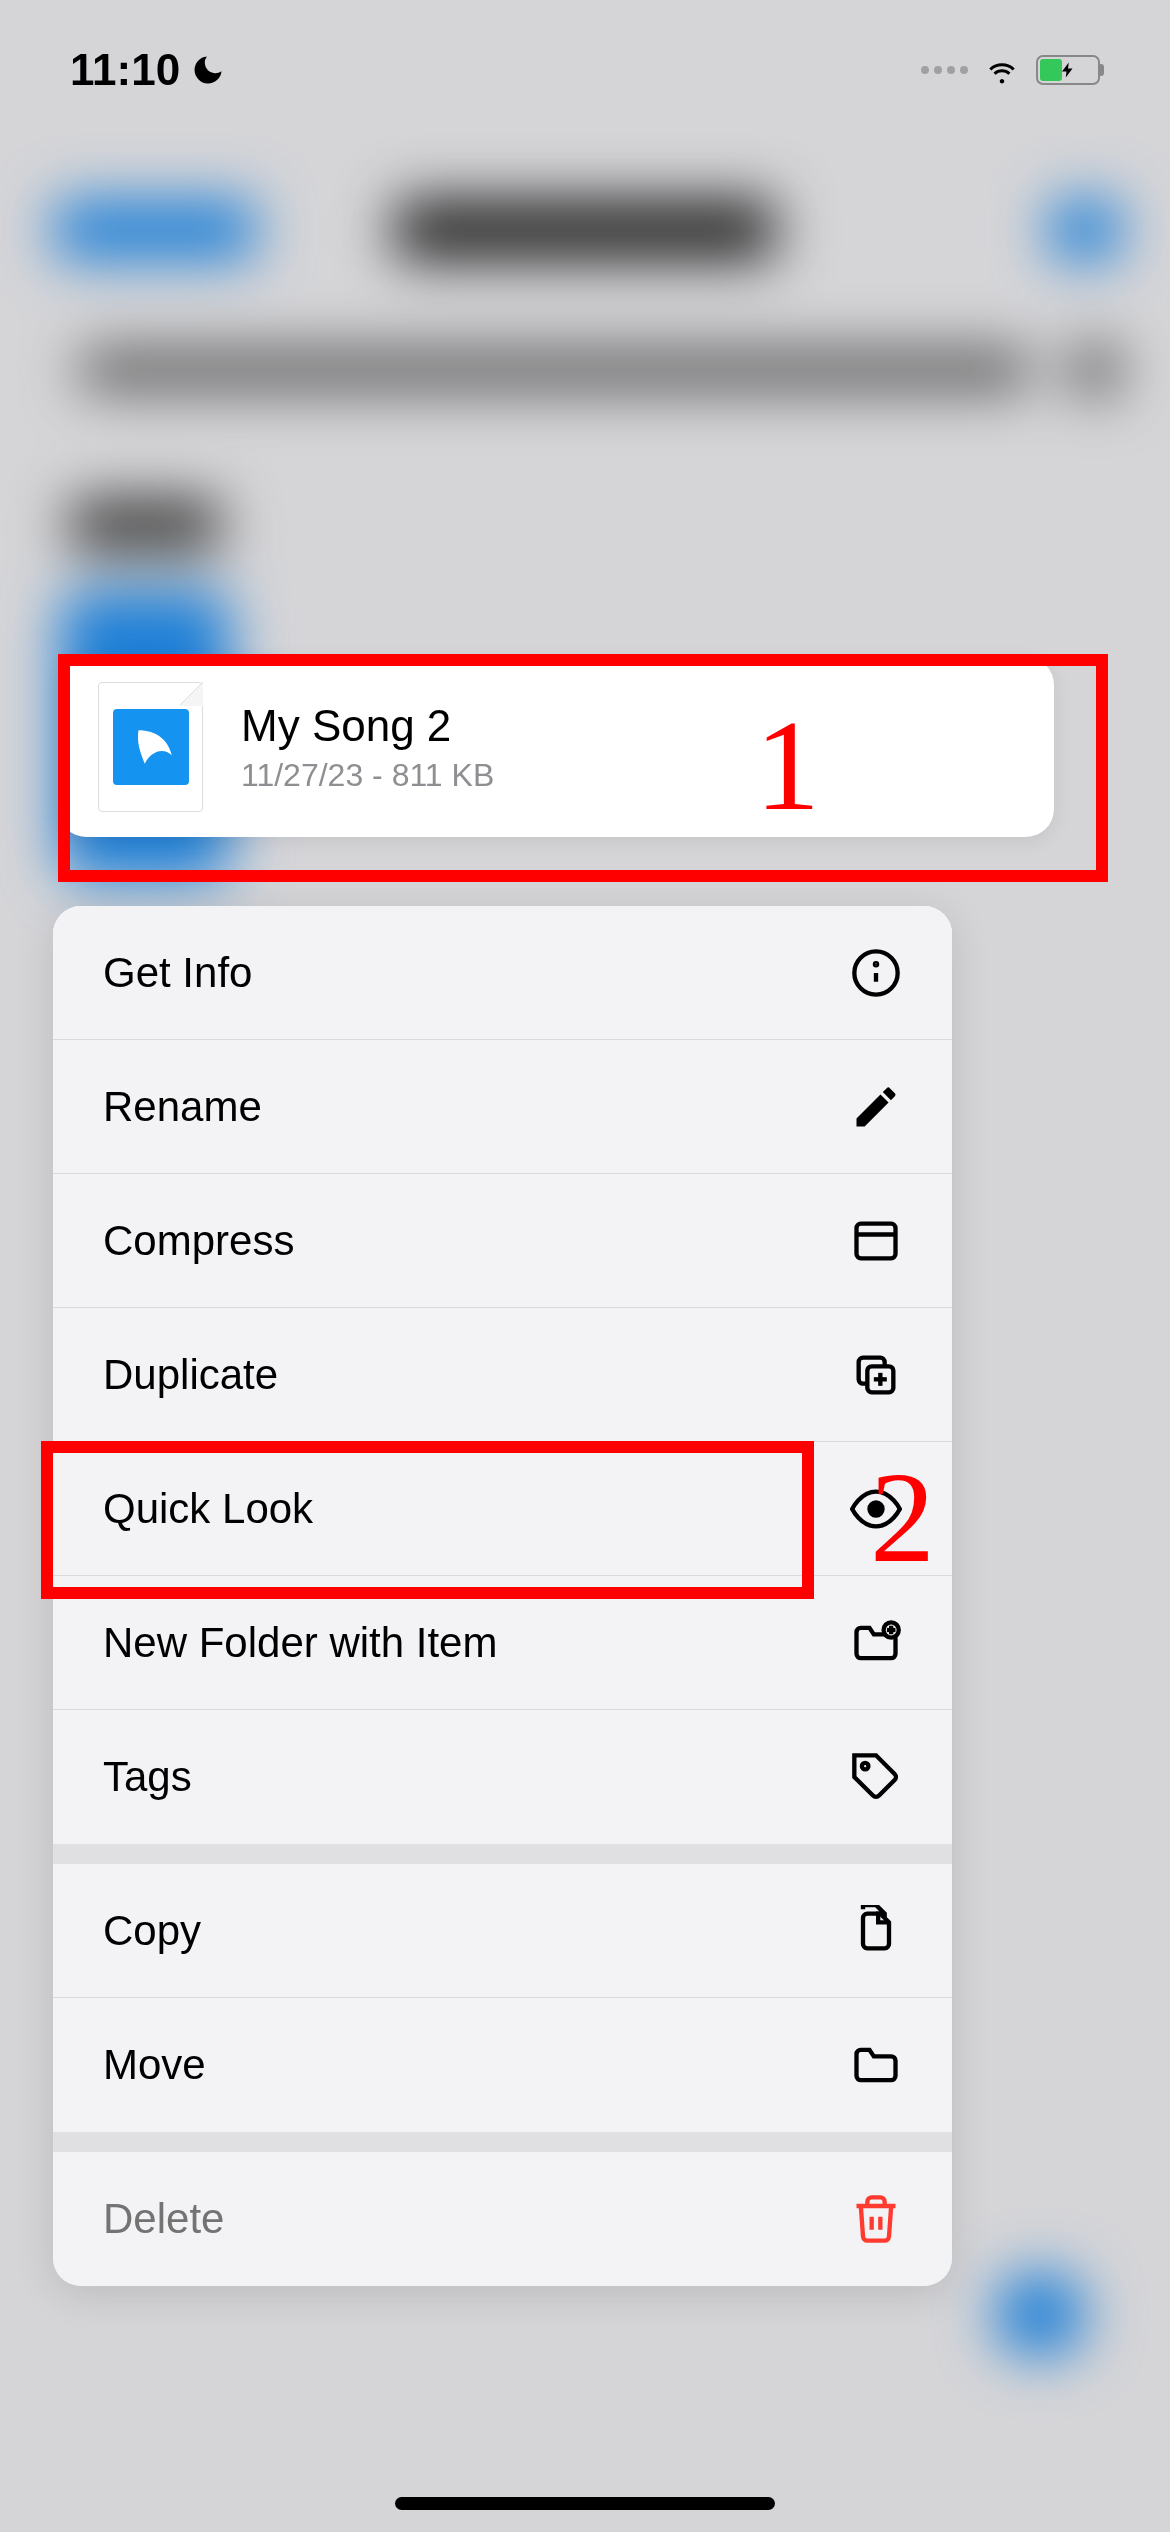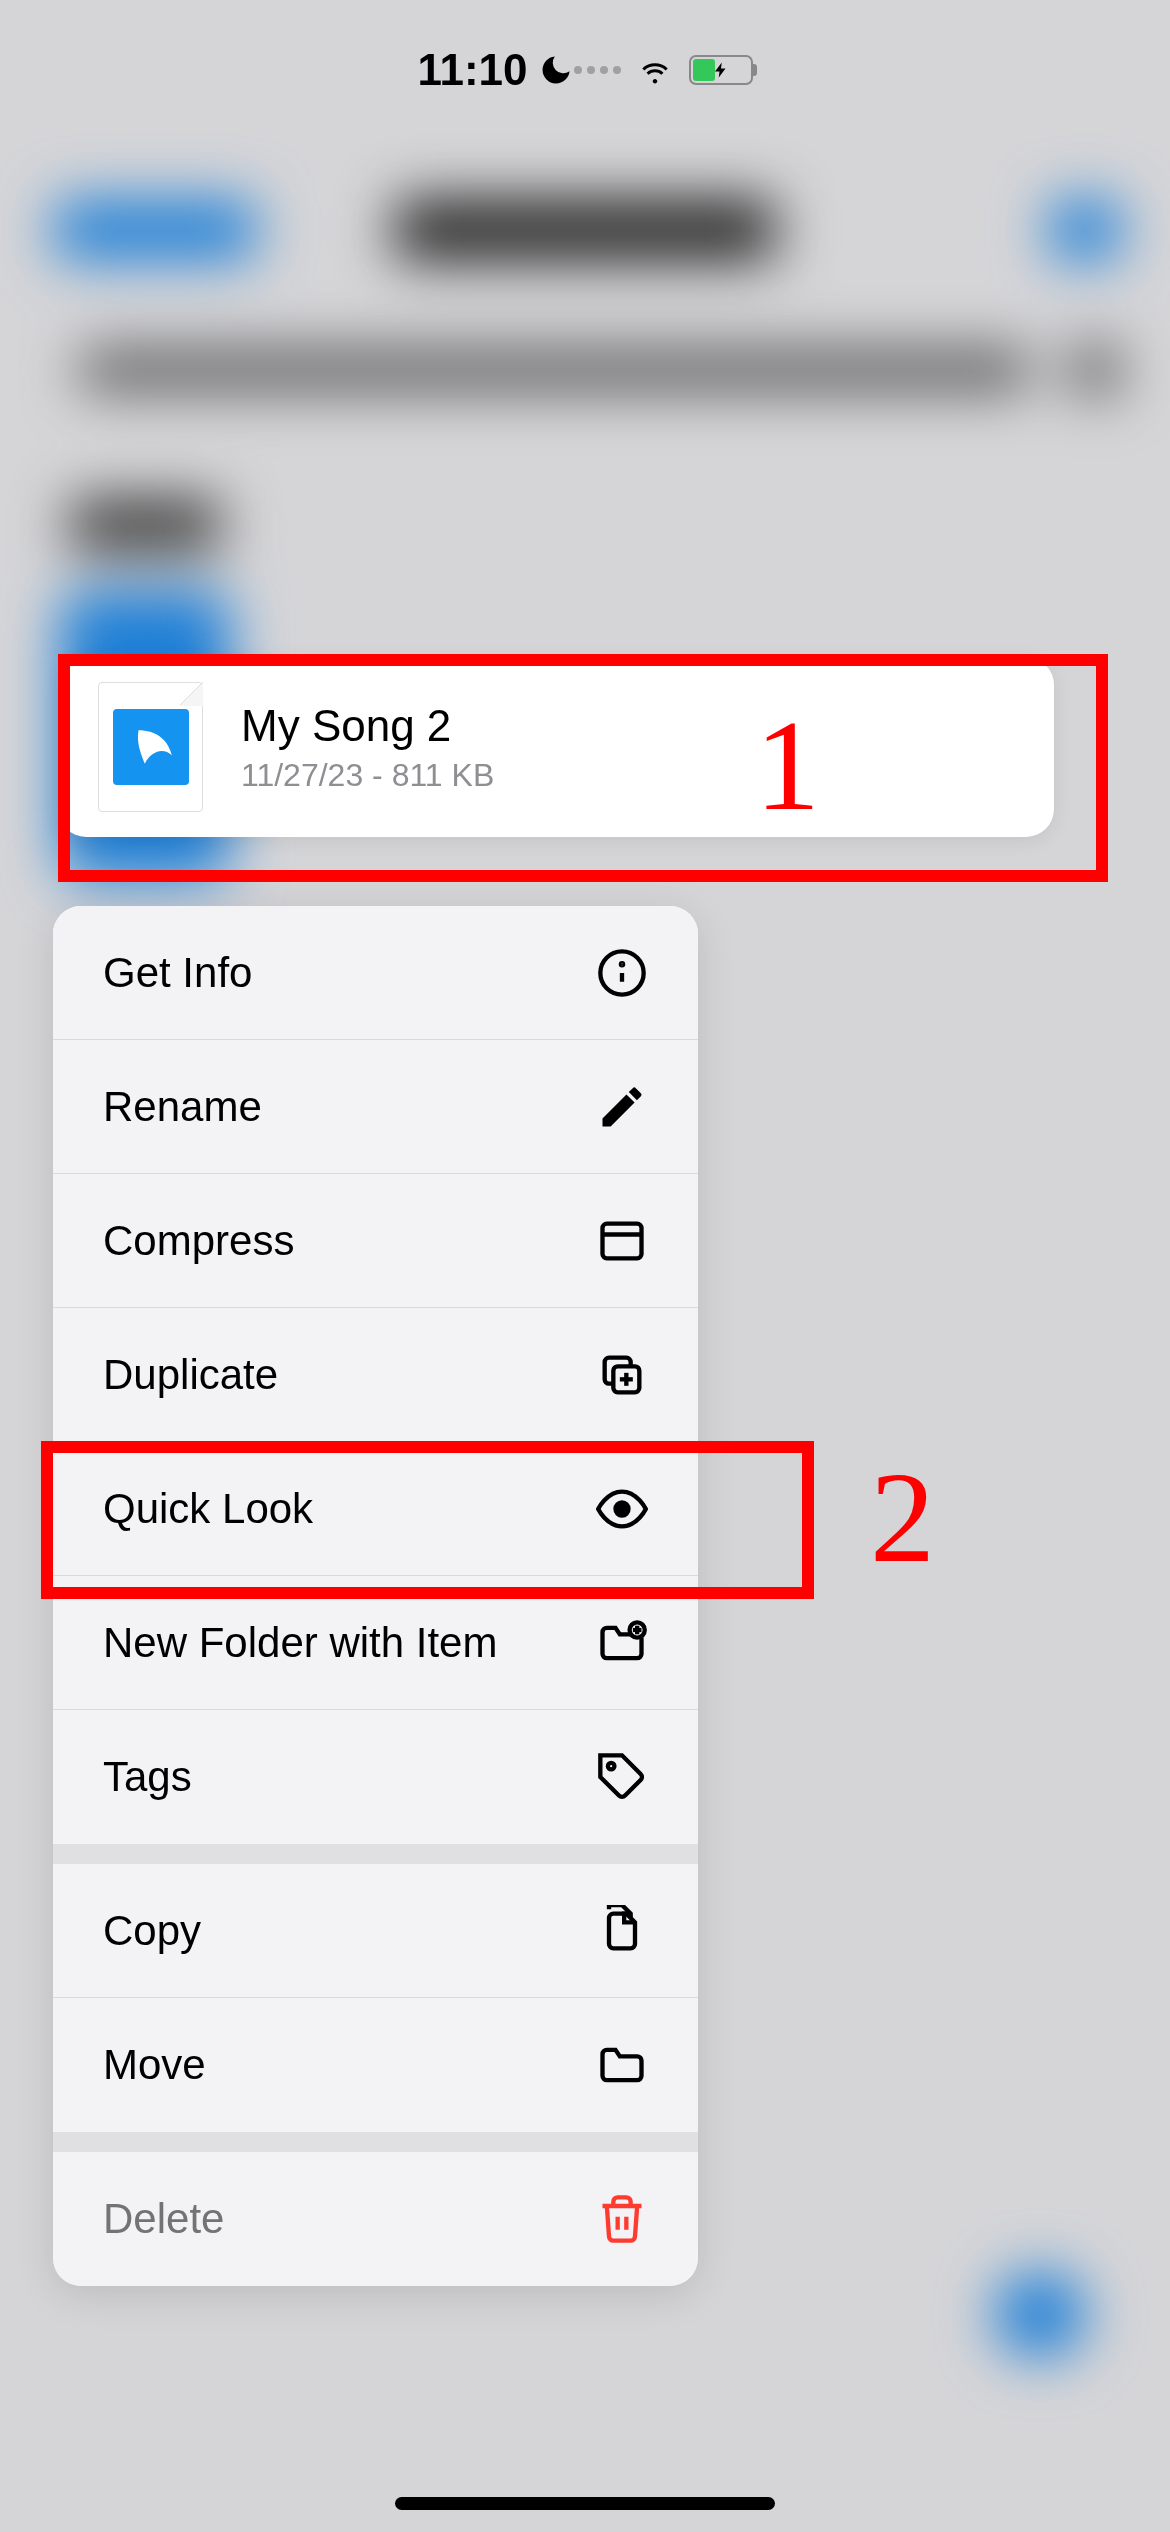--- a/index.html
+++ b/index.html
@@ -18,21 +18,21 @@
 
     
     .status-bar {
       position: absolute;
       top: 0;
       left: 0;
       right: 0;
       height: 120px;
       display: flex;
       align-items: center;
-      justify-content: center;
+      justify-content: space-between;
       padding: 20px 70px 0 70px;
     }
     .status-left {
       display: flex;
       align-items: center;
       gap: 10px;
     }
     .status-time {
       font-size: 44px;
       font-weight: 700;
@@ -246,21 +246,21 @@
     .file-meta {
       font-size: 32px;
       color: #8e8e93;
     }
 
     
     .context-menu {
       position: absolute;
       top: 906px;
       left: 53px;
-      width: 645px;
+      width: 899px;
       background: #f1f1f4;
       border-radius: 28px;
       overflow: hidden;
       box-shadow: 0 8px 40px rgba(0,0,0,0.12);
     }
     .menu-section {
       background: #f5f5f7;
     }
     .menu-item {
       display: flex;

